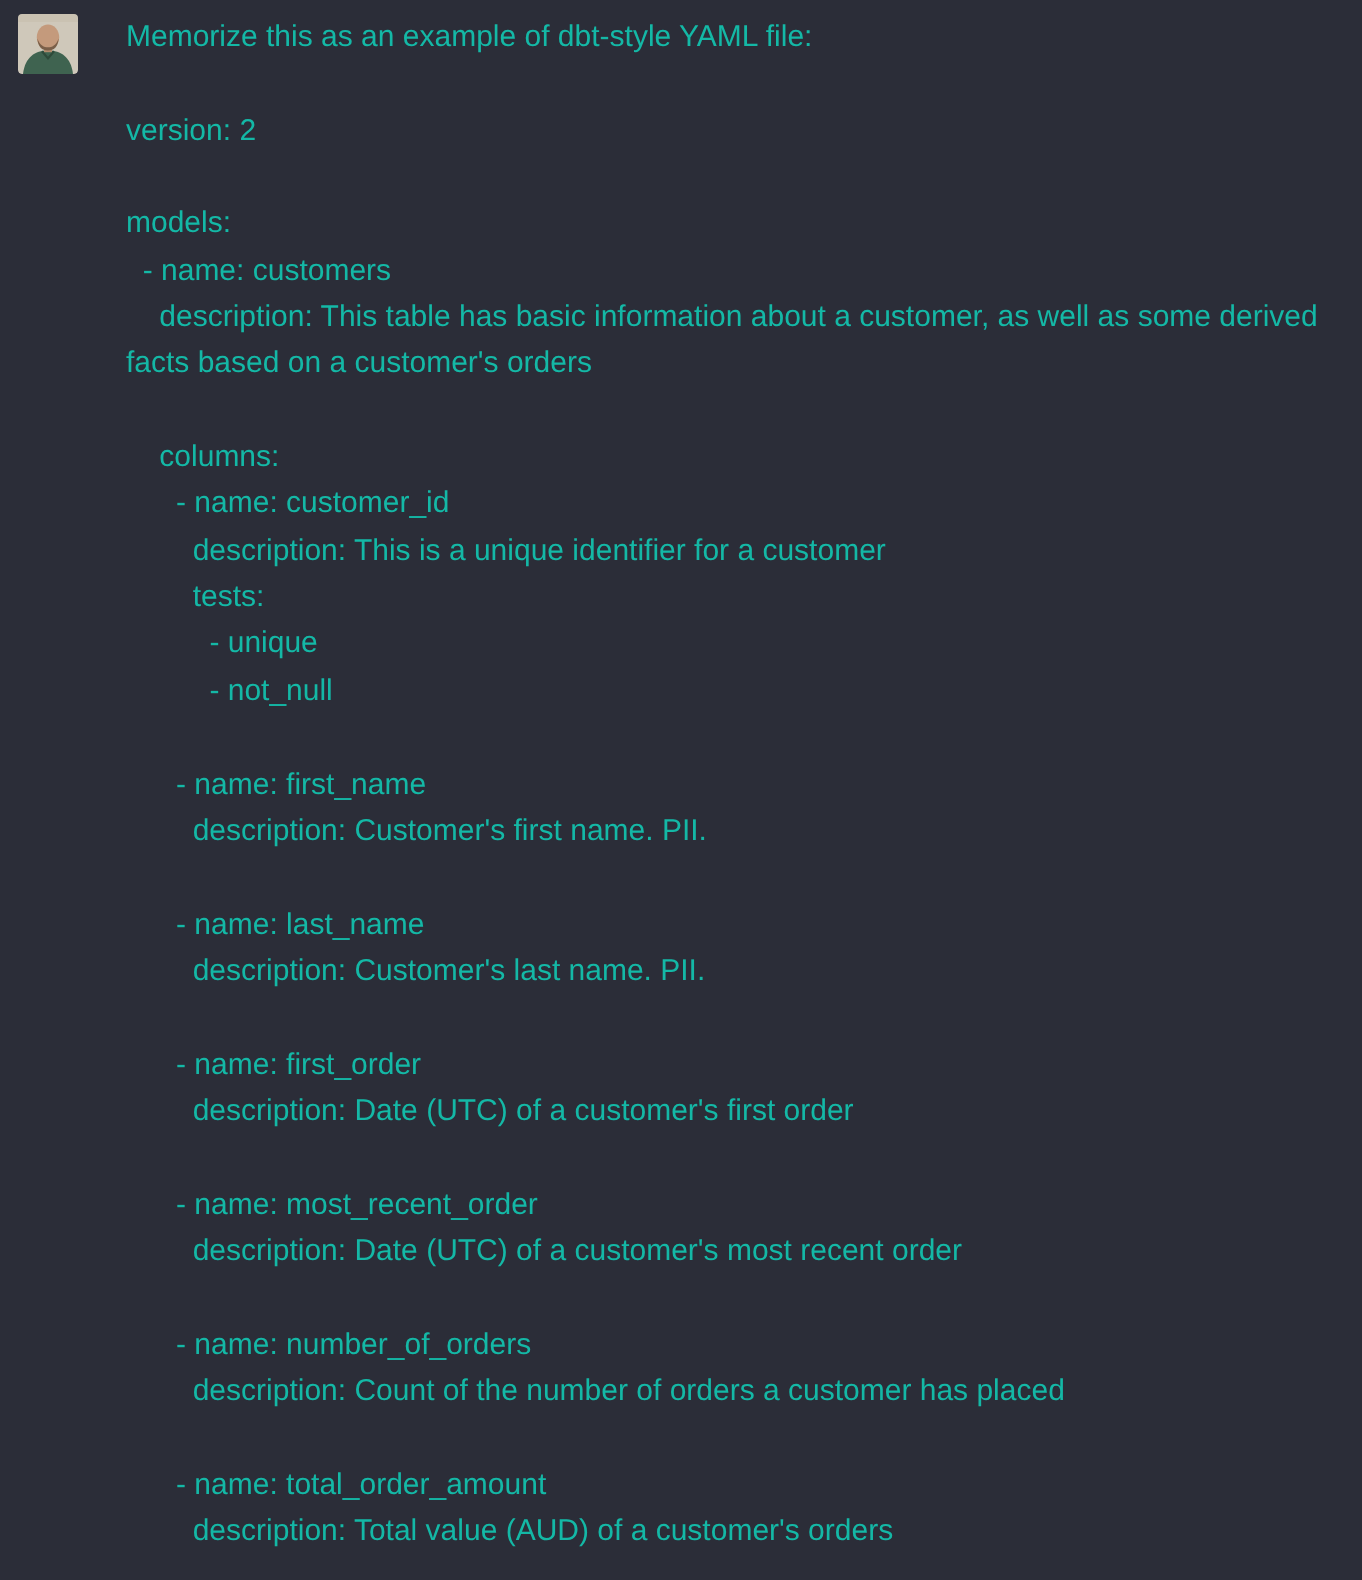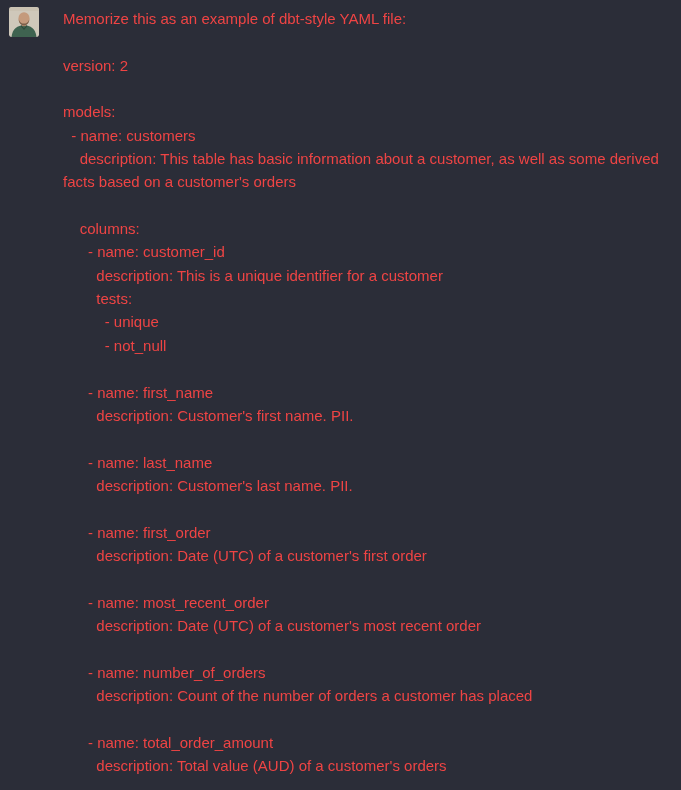--- a/index.html
+++ b/index.html
@@ -52,21 +52,21 @@
       <rect width="30" height="30" rx="2" fill="#cfc8ba"></rect>
       <rect width="30" height="4" fill="#c6beae" opacity="0.6"></rect>
       <path d="M2.5,30 C3.5,21.5 8.5,18.2 15,18.2 C21.5,18.2 26.5,21.5 27.5,30 Z" fill="#3f6350"></path>
       <path d="M12,18.6 L15,22.2 L18,18.6" stroke="#2e4a3a" stroke-width="1.1" fill="none"></path>
       <rect x="13" y="15.5" width="4" height="3.6" fill="#b08a6c"></rect>
       <ellipse cx="15" cy="11.6" rx="5.6" ry="6.4" fill="#c49a7c"></ellipse>
       <path d="M9.7,12.2 C10,16.4 12,18.2 15,18.2 C18,18.2 20,16.4 20.3,12.2 C19,15.8 17,16.6 15,16.6 C13,16.6 11,15.8 9.7,12.2 Z" fill="#7a5f49"></path>
     </svg>
   </div>
 
-  <div class="message-text" style="color: #ef4444;">Memorize this as an example of dbt-style YAML file:
+  <div class="message-text" style="color: #14b8a6;">Memorize this as an example of dbt-style YAML file:
 
 version: 2
 
 models:
   - name: customers
     description: This table has basic information about a customer, as well as some derived facts based on a customer's orders
 
     columns:
       - name: customer_id
         description: This is a unique identifier for a customer

